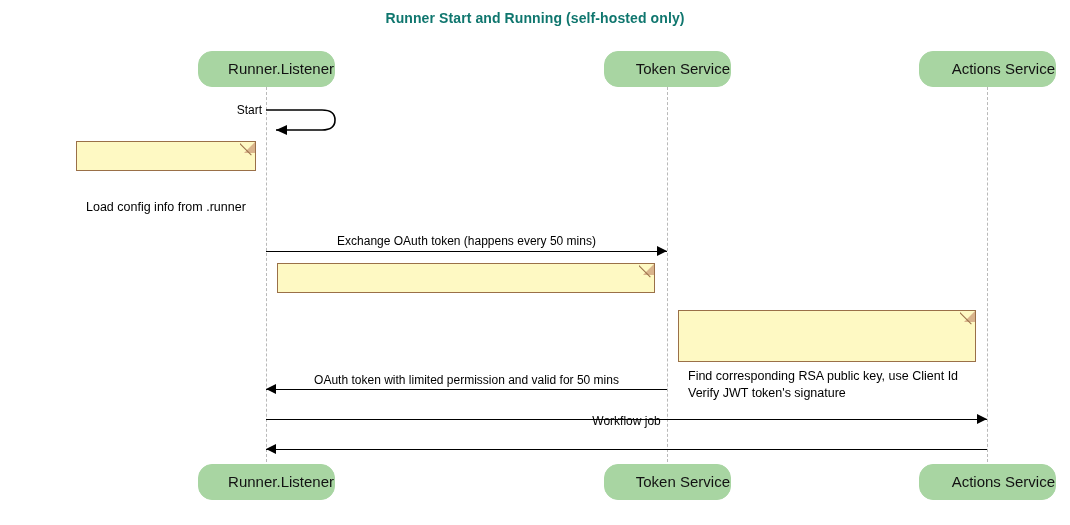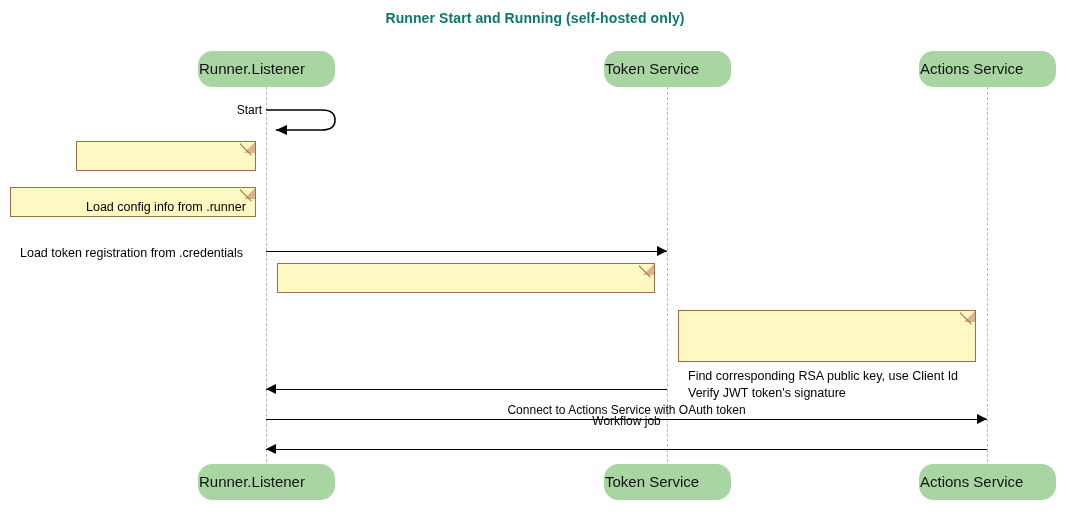--- a/index.html
+++ b/index.html
@@ -33,21 +33,21 @@
   }
   
   .participant {
     position: absolute;
     box-sizing: border-box;
     background: #a8d5a2;
     border: 1px solid #a8d5a2;
     border-radius: 14px;
     height: 36px;
     line-height: 34px;
-    text-align: left;
+    text-align: right;
     font-size: 15px;
     color: #121212;
     white-space: nowrap;
   }
   
   .lifeline {
     position: absolute;
     width: 0;
     border-left: 1px dashed #b9b9b9;
   }
@@ -152,45 +152,41 @@
     <path d="M 4 6 L 60 6 Q 73 6 73 16 Q 73 26 60 26 L 14 26" fill="none" stroke="#000000" stroke-width="1.6"></path>
     <polygon points="14,26 25,21 25,31" fill="#000000"></polygon>
   </svg>
 
   <div class="note" style="left:76px; top:141px; width:180px; height:30px;">
     <span class="note-fold"></span>
     <span class="note-fold-edge"></span>
     <span class="note-body">Load config info from .runner</span>
   </div>
 
-  <div class="note" style="left:10px; top:187px; width:246px; height:30px;">
-    <span class="note-fold"></span>
-    <span class="note-fold-edge"></span>
-    <span class="note-body">Load token registration from .credentials</span>
-  </div>
 
+  <div class="msg-label" style="left:266px; top:234px; width:401px;">Exchange OAuth token (happens every 50 mins)</div>
   <div class="msg-line" style="left:266px; top:251px; width:401px;"></div>
   <div class="arrow-head right" style="left:657px; top:246px;"></div>
 
   <div class="note" style="left:277px; top:263px; width:378px; height:30px;">
     <span class="note-fold"></span>
     <span class="note-fold-edge"></span>
   </div>
 
   <div class="note" style="left:678px; top:310px; width:298px; height:52px;">
     <span class="note-fold"></span>
     <span class="note-fold-edge"></span>
     <span class="note-body">Find corresponding RSA public key, use Client Id
 Verify JWT token's signature</span>
   </div>
 
+  <div class="msg-label" style="left:266px; top:373px; width:401px;">OAuth token with limited permission and valid for 50 mins</div>
   <div class="msg-line" style="left:266px; top:389px; width:401px;"></div>
   <div class="arrow-head left" style="left:266px; top:384px;"></div>
 
-  <div class="msg-label" style="left:266px; top:403px; width:721px;">Connect to Actions Service with OAuth token</div>
   <div class="msg-line" style="left:266px; top:419px; width:721px;"></div>
   <div class="arrow-head right" style="left:977px; top:414px;"></div>
 
   <div class="msg-label" style="left:266px; top:414px; width:721px;">Workflow job</div>
   <div class="msg-line" style="left:266px; top:449px; width:721px;"></div>
   <div class="arrow-head left" style="left:266px; top:444px;"></div>
 
 </div>
 
 </body></html>

